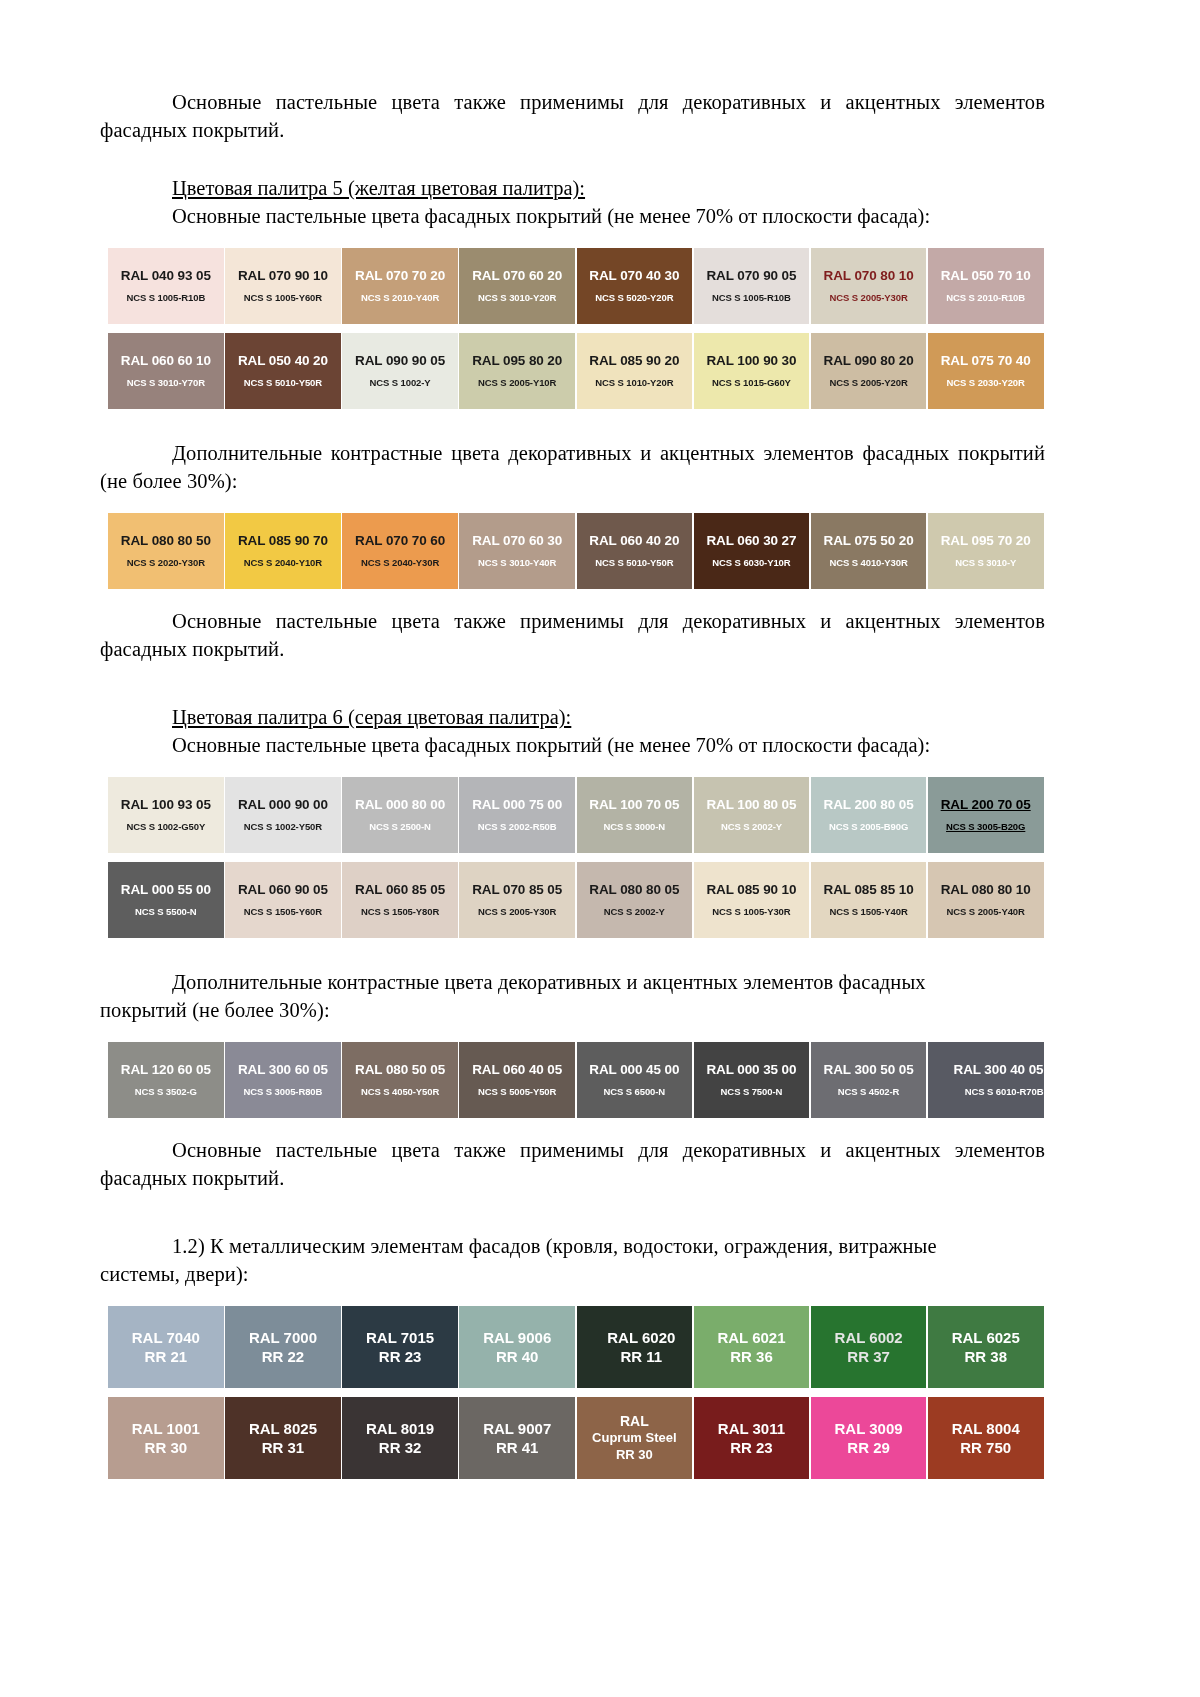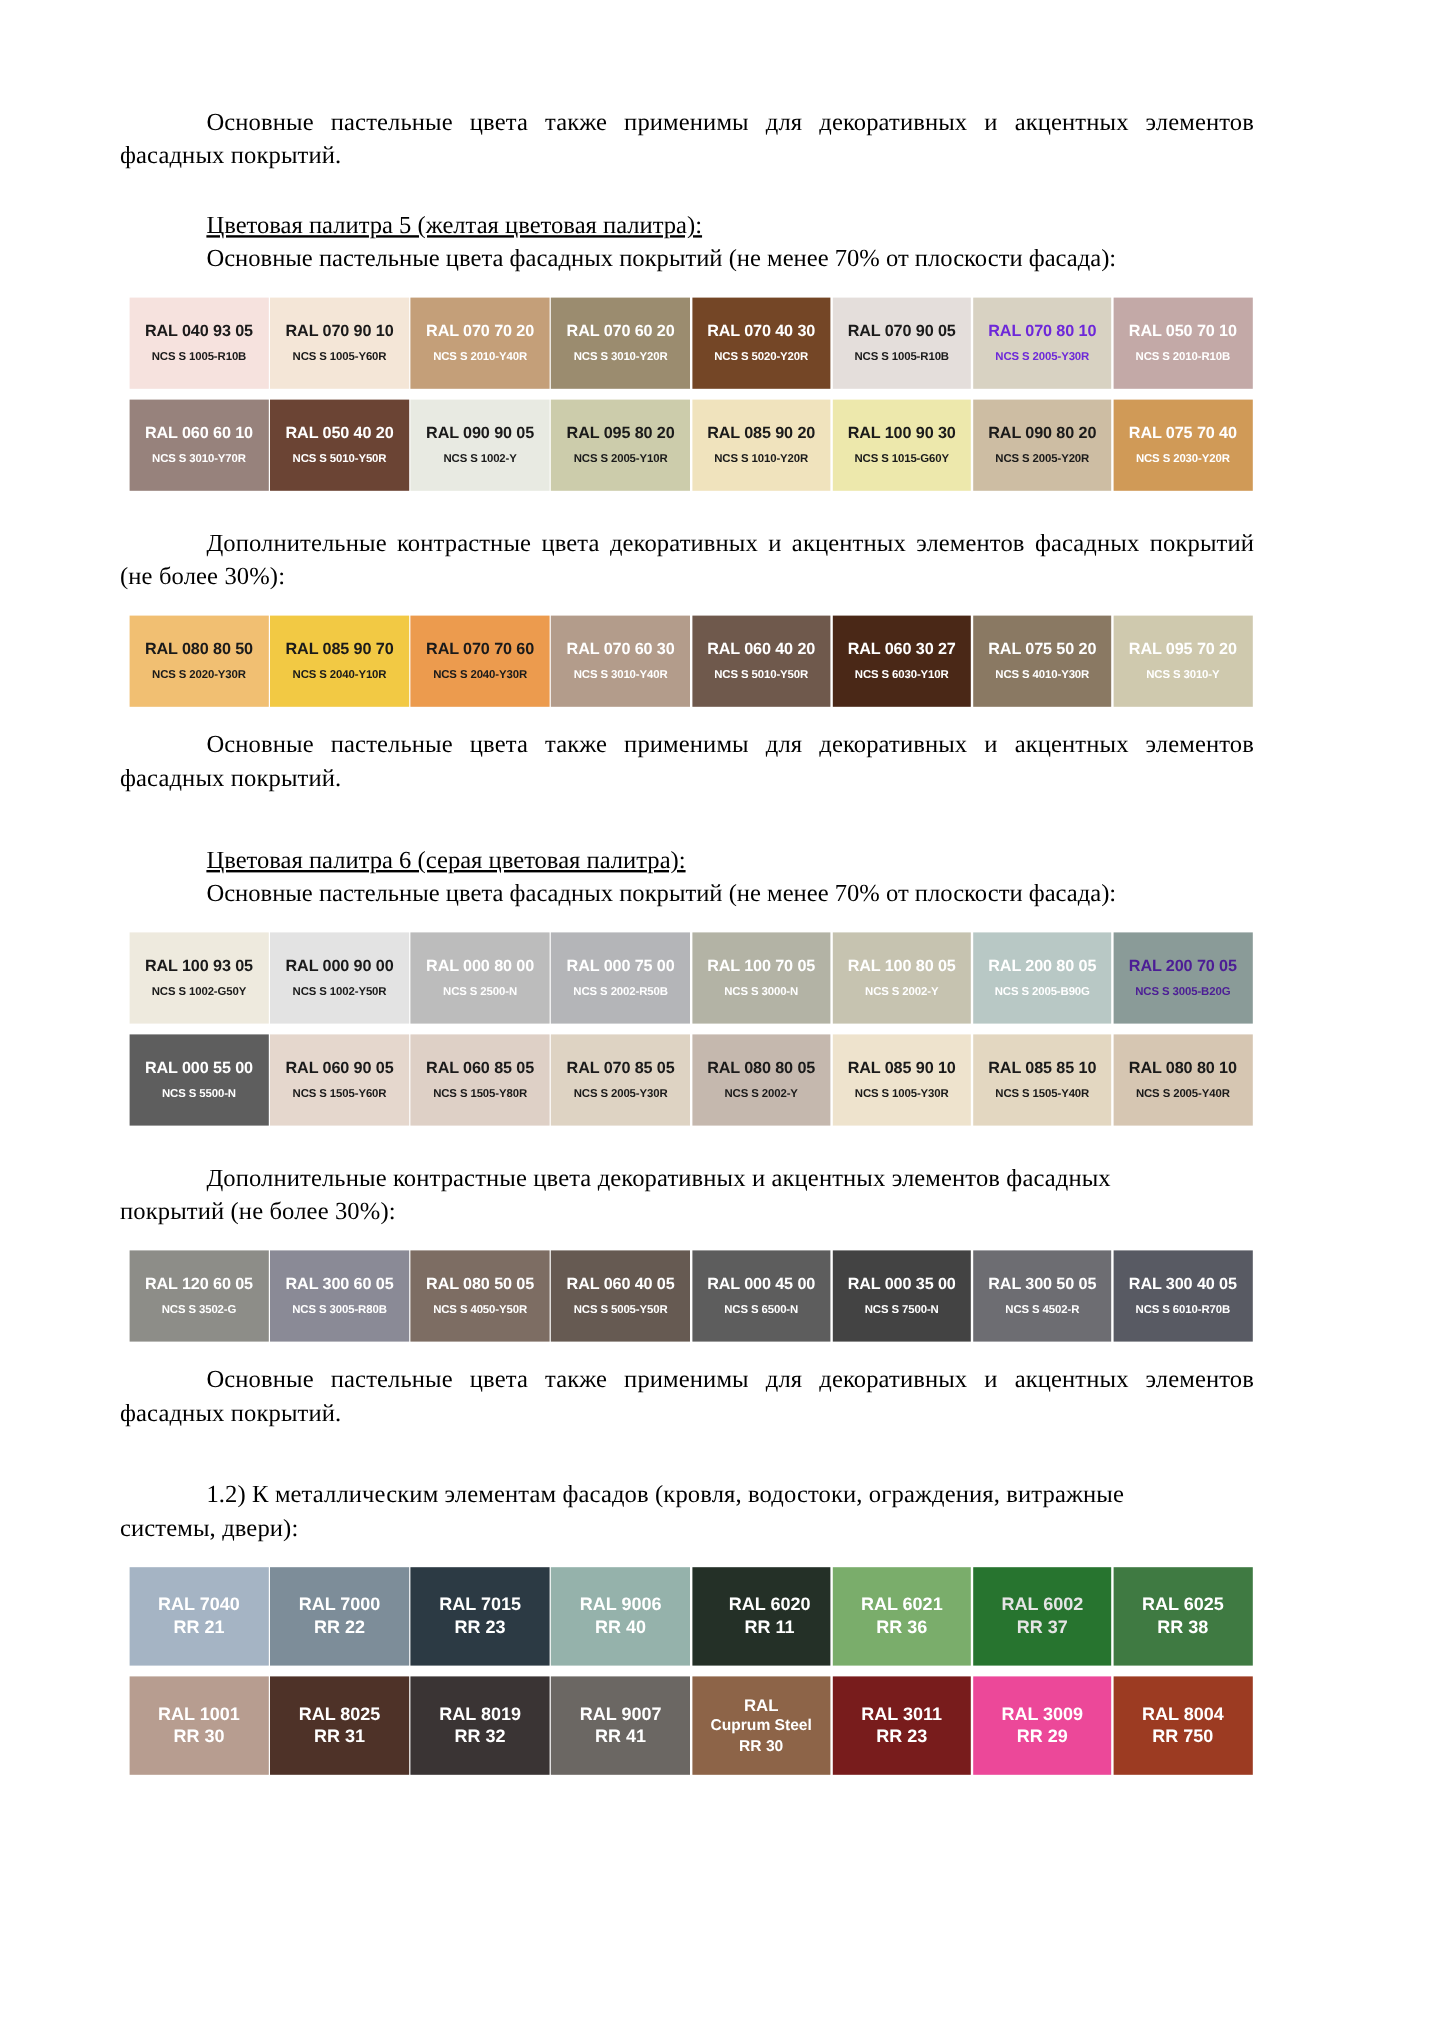--- a/index.html
+++ b/index.html
@@ -154,21 +154,21 @@
               <span class="ncs">NCS S 3010-Y20R</span>
             </div>
           <div class="sw" style="background: rgb(116, 70, 38); color: rgb(255, 255, 255);">
               <span class="ral">RAL 070 40 30</span>
               <span class="ncs">NCS S 5020-Y20R</span>
             </div>
           <div class="sw" style="background: rgb(228, 222, 219); color: rgb(26, 26, 26);">
               <span class="ral">RAL 070 90 05</span>
               <span class="ncs">NCS S 1005-R10B</span>
             </div>
-          <div class="sw" style="background: rgb(216, 210, 194); color: #6d28d9;">
+          <div class="sw" style="background: rgb(216, 210, 194); color: #7f1d1d;">
               <span class="ral">RAL 070 80 10</span>
               <span class="ncs">NCS S 2005-Y30R</span>
             </div>
           <div class="sw" style="background: rgb(195, 169, 167); color: rgb(255, 255, 255);">
               <span class="ral">RAL 050 70 10</span>
               <span class="ncs">NCS S 2010-R10B</span>
             </div>
         </div>
         <div class="swatch-row">
           <div class="sw" style="background: rgb(151, 130, 124); color: rgb(255, 255, 255);">
@@ -285,21 +285,21 @@
               <span class="ncs">NCS S 3000-N</span>
             </div>
           <div class="sw" style="background: rgb(198, 195, 176); color: rgb(255, 255, 255);">
               <span class="ral">RAL 100 80 05</span>
               <span class="ncs">NCS S 2002-Y</span>
             </div>
           <div class="sw" style="background: rgb(184, 200, 197); color: rgb(255, 255, 255);">
               <span class="ral">RAL 200 80 05</span>
               <span class="ncs">NCS S 2005-B90G</span>
             </div>
-          <div class="sw" style="background: rgb(138, 155, 152); color: #4c1d95;">
+          <div class="sw" style="background: rgb(138, 155, 152); color: #000000; text-decoration: underline;">
               <span class="ral">RAL 200 70 05</span>
               <span class="ncs">NCS S 3005-B20G</span>
             </div>
         </div>
         <div class="swatch-row">
           <div class="sw" style="background: rgb(94, 94, 94); color: rgb(255, 255, 255);">
               <span class="ral">RAL 000 55 00</span>
               <span class="ncs">NCS S 5500-N</span>
             </div>
           <div class="sw" style="background: rgb(229, 215, 205); color: rgb(26, 26, 26);">
@@ -363,21 +363,21 @@
               <span class="ncs">NCS S 6500-N</span>
             </div>
           <div class="sw" style="background: rgb(67, 67, 67); color: rgb(255, 255, 255);">
               <span class="ral">RAL 000 35 00</span>
               <span class="ncs">NCS S 7500-N</span>
             </div>
           <div class="sw" style="background: rgb(109, 109, 114); color: rgb(255, 255, 255);">
               <span class="ral">RAL 300 50 05</span>
               <span class="ncs">NCS S 4502-R</span>
             </div>
-          <div class="sw" style="background: rgb(88, 90, 99); color: rgb(255, 255, 255);">
+          <div class="sw" style="background: rgb(88, 90, 99); color: rgb(255, 255, 255); align-items: flex-end;">
               <span class="ral">RAL 300 40 05</span>
               <span class="ncs">NCS S 6010-R70B</span>
             </div>
         </div>
       </div>
 
       <div class="spacer-sm"></div>
 
       <p class="para">Основные пастельные цвета также применимы для декоративных и акцентных элементов фасадных покрытий.</p>
     </div>

